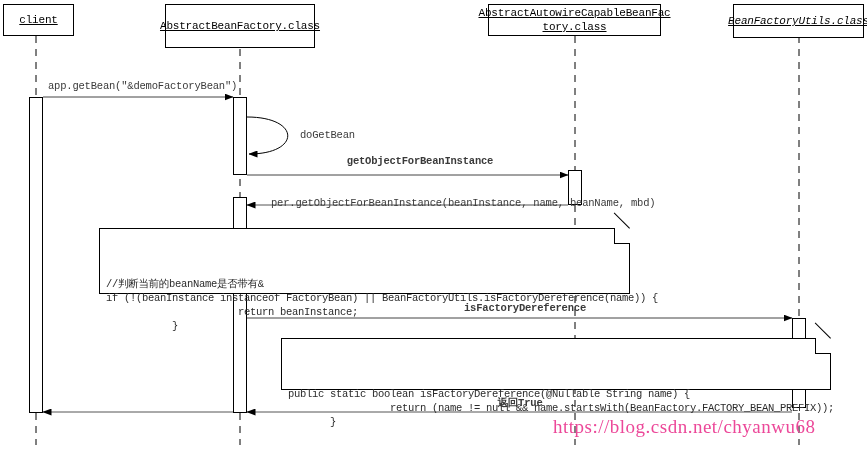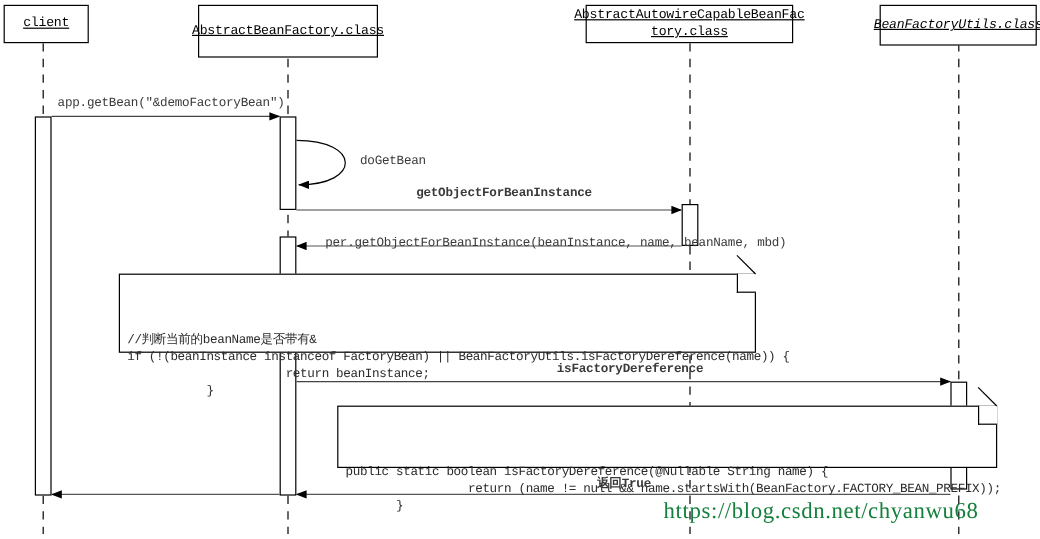--- a/index.html
+++ b/index.html
@@ -191,15 +191,15 @@
 
   <div class="layer" id="labels-layer">
       <div class="msg-label" style="left: 48px; top: 80px;">app.getBean("&amp;demoFactoryBean")</div>
       <div class="msg-label" style="left: 300px; top: 129px;">doGetBean</div>
       <div class="msg-label centered" style="left: 420px; top: 155px;">getObjectForBeanInstance</div>
       <div class="msg-label" style="left: 239px; top: 197px; margin-left: 32px;">per.getObjectForBeanInstance(beanInstance, name, beanName, mbd)</div>
       <div class="msg-label centered" style="left: 525px; top: 302px;">isFactoryDereference</div>
       <div class="msg-label centered" style="left: 520px; top: 396px;">返回True</div>
     </div>
 
-  <div class="watermark" id="watermark" style="left: 553px; top: 416px; color: #15803d;">https://blog.csdn.net/chyanwu68</div>
+  <div class="watermark" id="watermark" style="left: 553px; top: 416px; color: #ec4899;">https://blog.csdn.net/chyanwu68</div>
 
 </div>
 
 </body></html>

